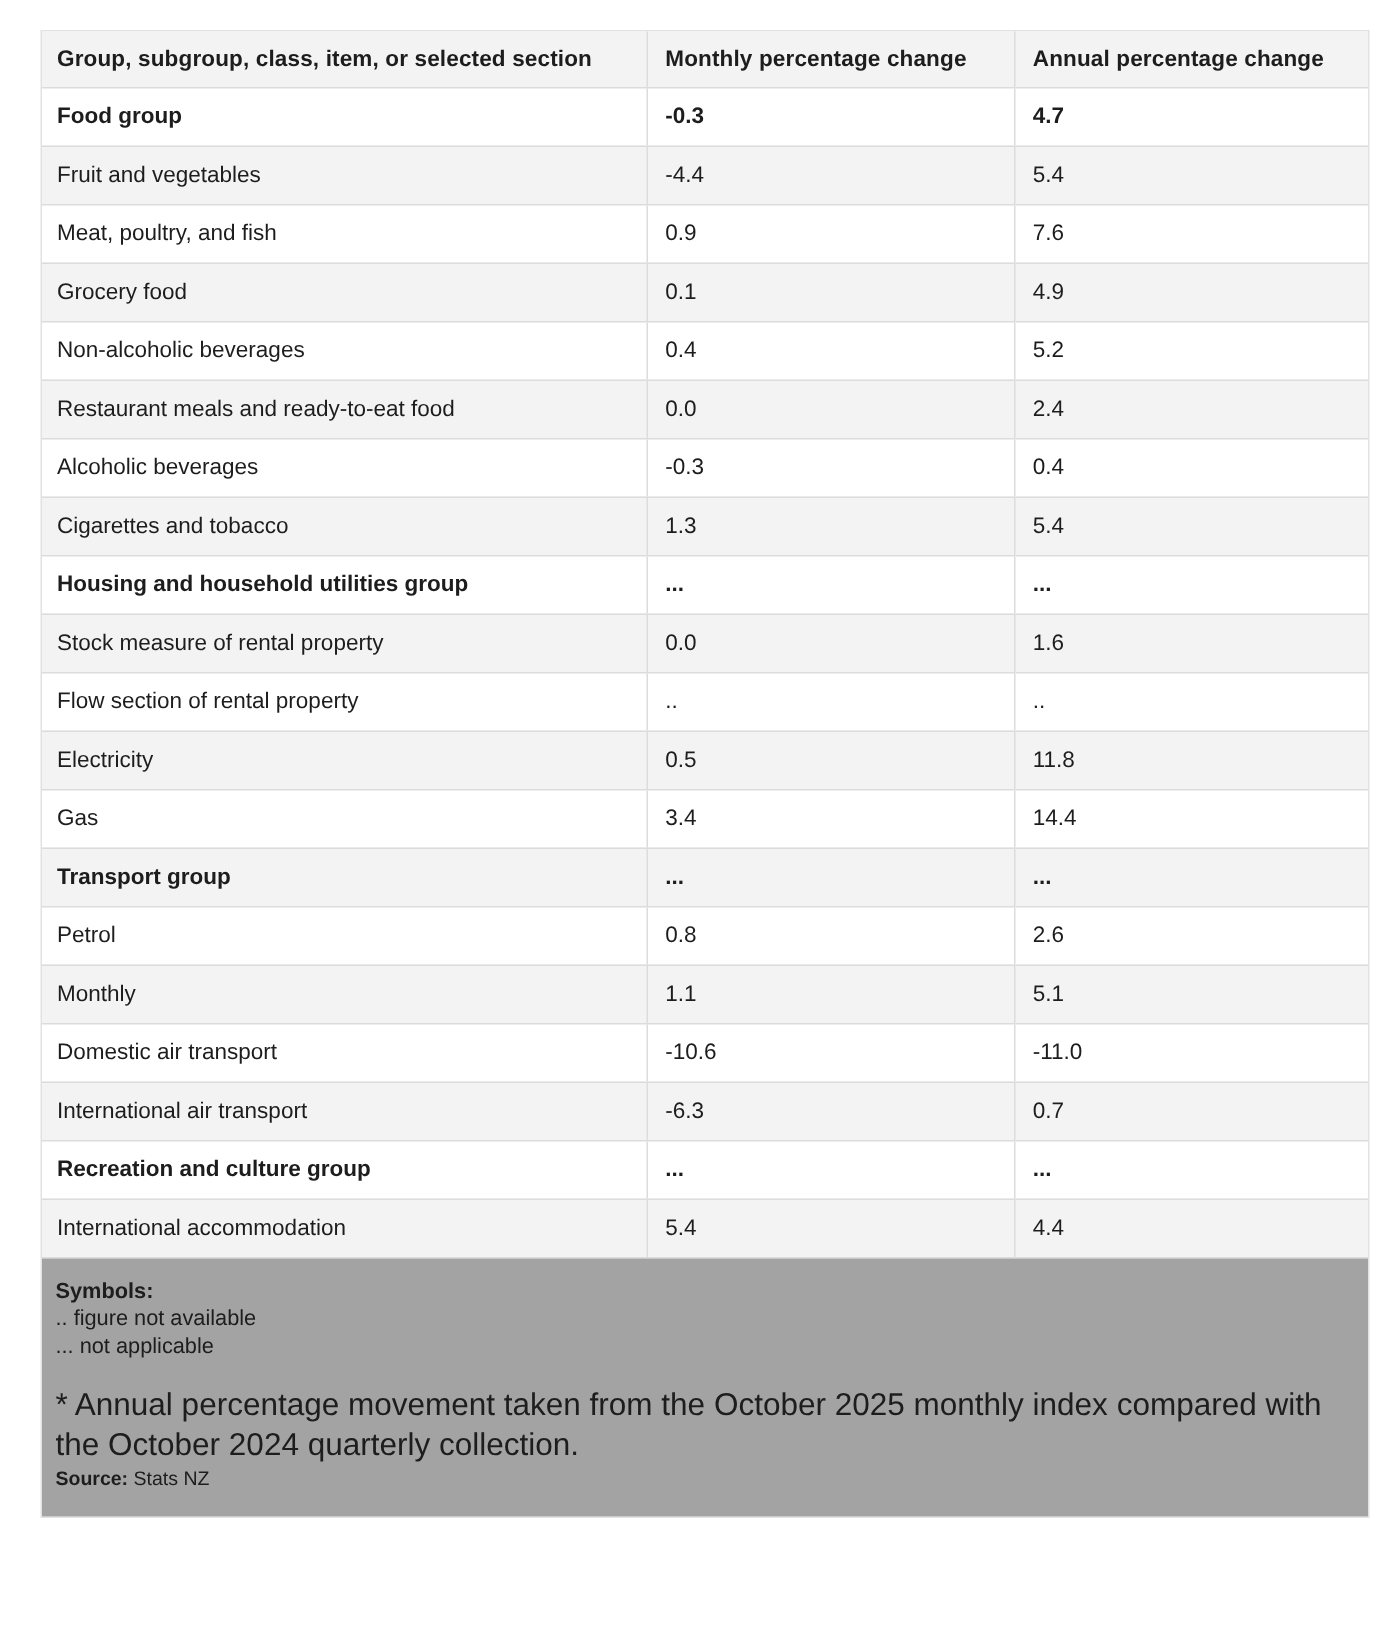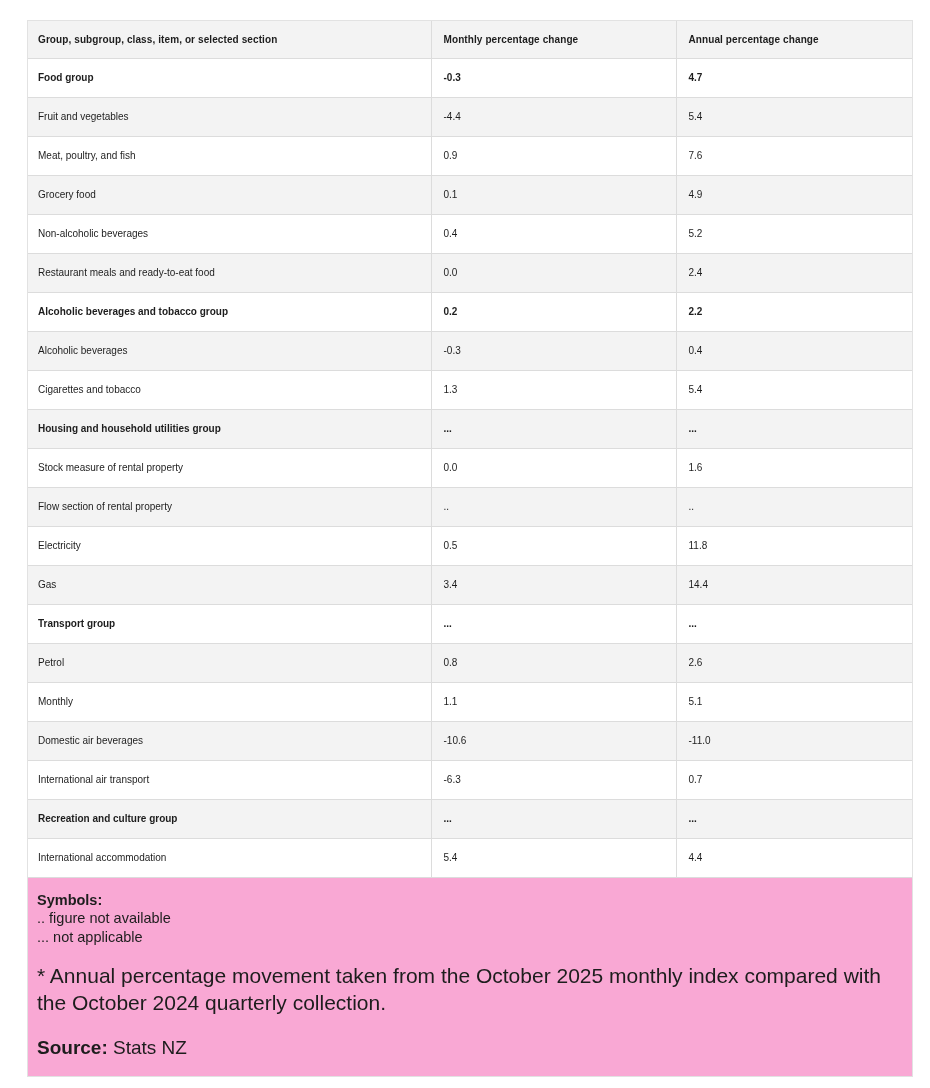--- a/index.html
+++ b/index.html
@@ -20,21 +20,21 @@
     left: 27px;
     top: 20px;
     width: 886px;
     border: 1px solid #e2e2e2;
     background: #ffffff;
   }
   table {
     width: 100%;
     border-collapse: collapse;
     table-layout: fixed;
-    font-size: 10px;
+    font-size: 15px;
     color: #1d1d1d;
   }
   col.c1 { width: 403px; }
   col.c2 { width: 245px; }
   col.c3 { width: 236px; }
   thead th {
     background: #f3f3f3;
     font-weight: bold;
     text-align: left;
     height: 37px;
@@ -49,31 +49,30 @@
     vertical-align: middle;
   }
   th + th, td + td { border-left: 1px solid #dcdcdc; padding-left: 12px; }
   tbody tr:nth-child(even) td { background: #f3f3f3; }
   tbody tr:nth-child(odd) td { background: #ffffff; }
   tbody tr.group-row td { font-weight: bold; }
   .footnotes {
     padding: 13px 10px 16px 9px;
     font-size: 14.5px;
     line-height: 1.28;
-    background: #f9a8d4;
+    background: #a3a3a3;
   }
   .symbols-title { font-weight: bold; }
   .symbol-line { display: block; }
   .note {
     margin-top: 17px;
     font-size: 21px;
   }
   .source-line {
-    margin-top: 19px;
-    font-size: 19px;
+    font-size: 13px;
   }
   .source-label { font-weight: bold; }
 </style>
 </head>
 <body>
 
 <div class="page">
   <div class="table-wrap">
     <table>
       <colgroup>
@@ -112,25 +111,20 @@
           <tr>
             <td>Non-alcoholic beverages</td>
             <td>0.4</td>
             <td>5.2</td>
           </tr>
           <tr>
             <td>Restaurant meals and ready-to-eat food</td>
             <td>0.0</td>
             <td>2.4</td>
           </tr>
-          <tr class="group-row">
-            <td>Alcoholic beverages and tobacco group</td>
-            <td>0.2</td>
-            <td>2.2</td>
-          </tr>
           <tr>
             <td>Alcoholic beverages</td>
             <td>-0.3</td>
             <td>0.4</td>
           </tr>
           <tr>
             <td>Cigarettes and tobacco</td>
             <td>1.3</td>
             <td>5.4</td>
           </tr>
@@ -168,21 +162,21 @@
             <td>Petrol</td>
             <td>0.8</td>
             <td>2.6</td>
           </tr>
           <tr>
             <td>Monthly</td>
             <td>1.1</td>
             <td>5.1</td>
           </tr>
           <tr>
-            <td>Domestic air beverages</td>
+            <td>Domestic air transport</td>
             <td>-10.6</td>
             <td>-11.0</td>
           </tr>
           <tr>
             <td>International air transport</td>
             <td>-6.3</td>
             <td>0.7</td>
           </tr>
           <tr class="group-row">
             <td>Recreation and culture group</td>

